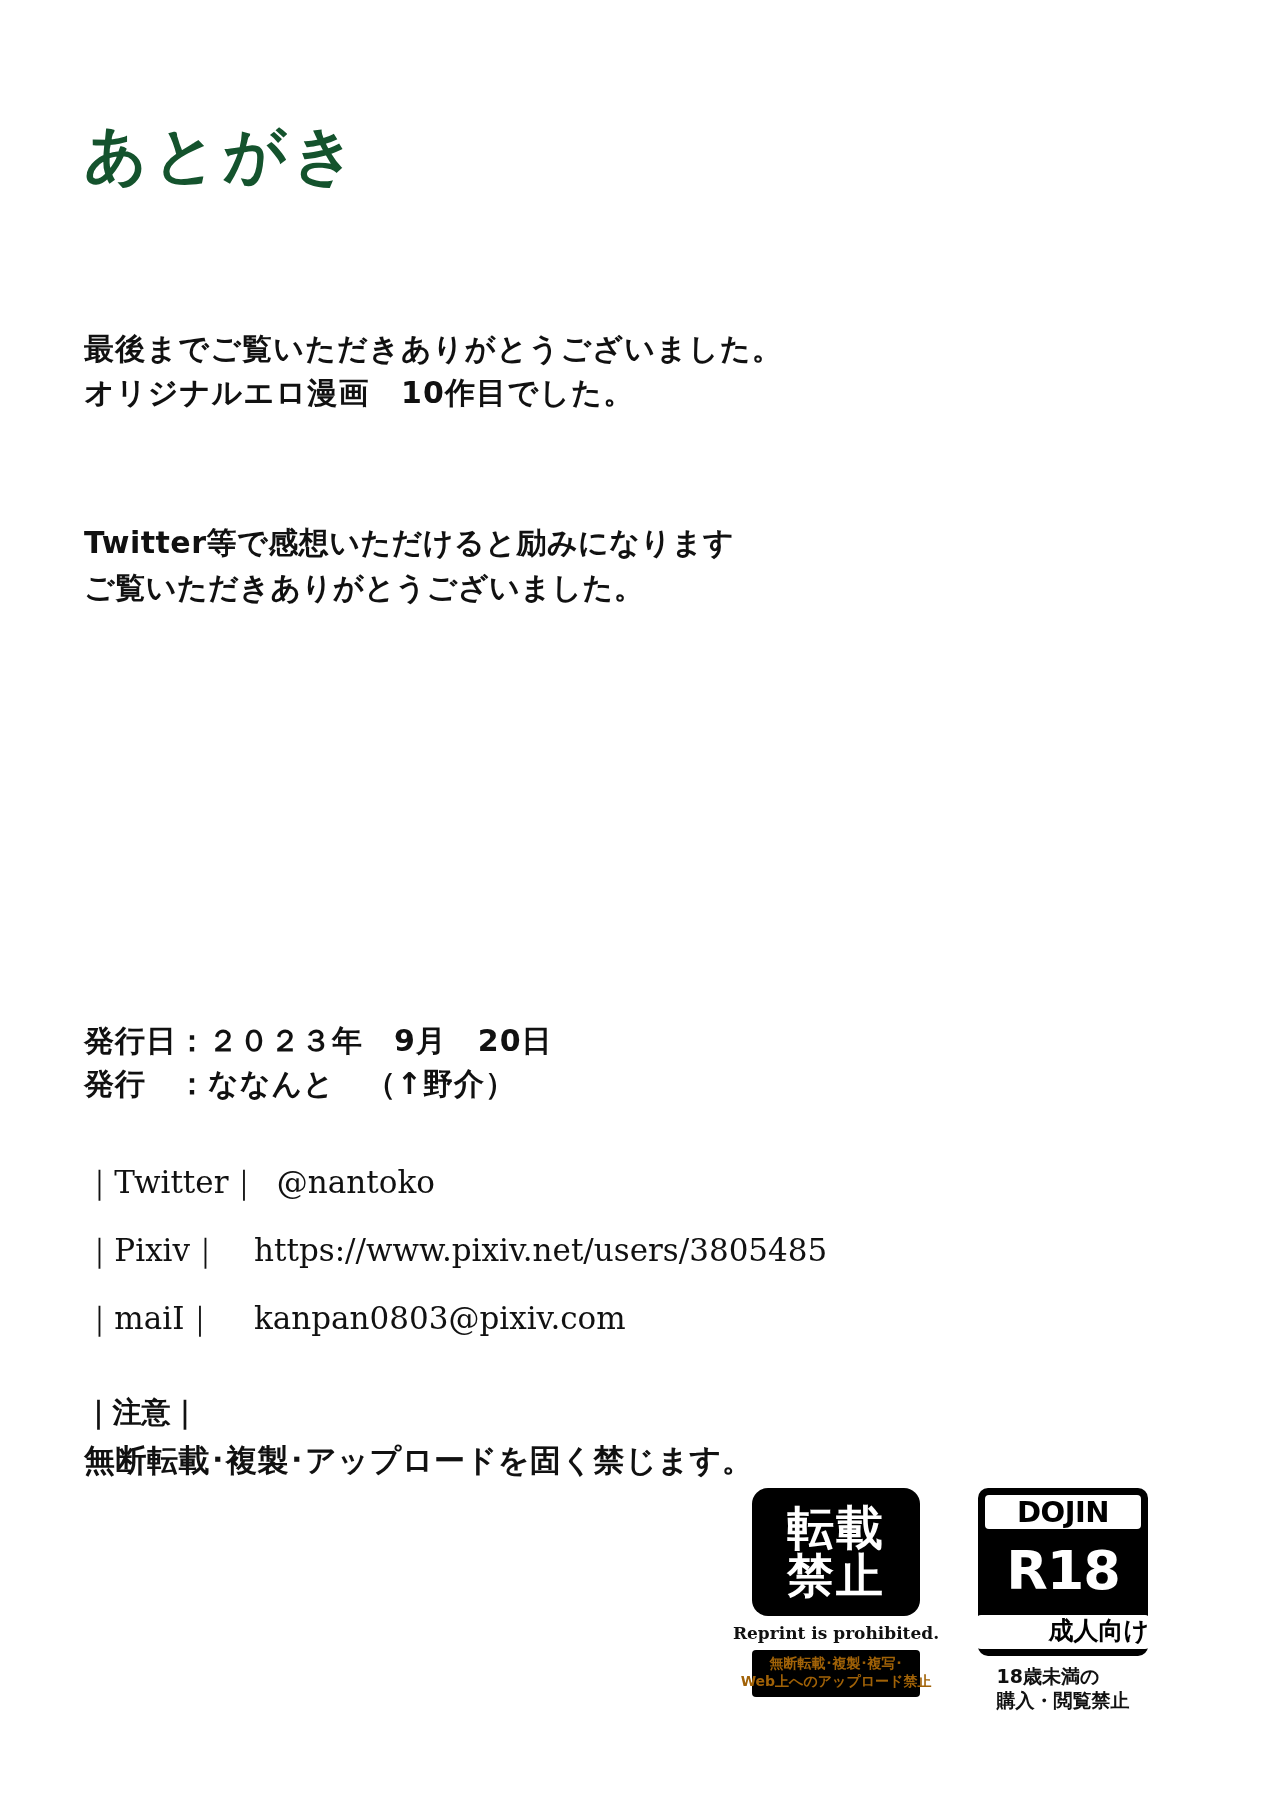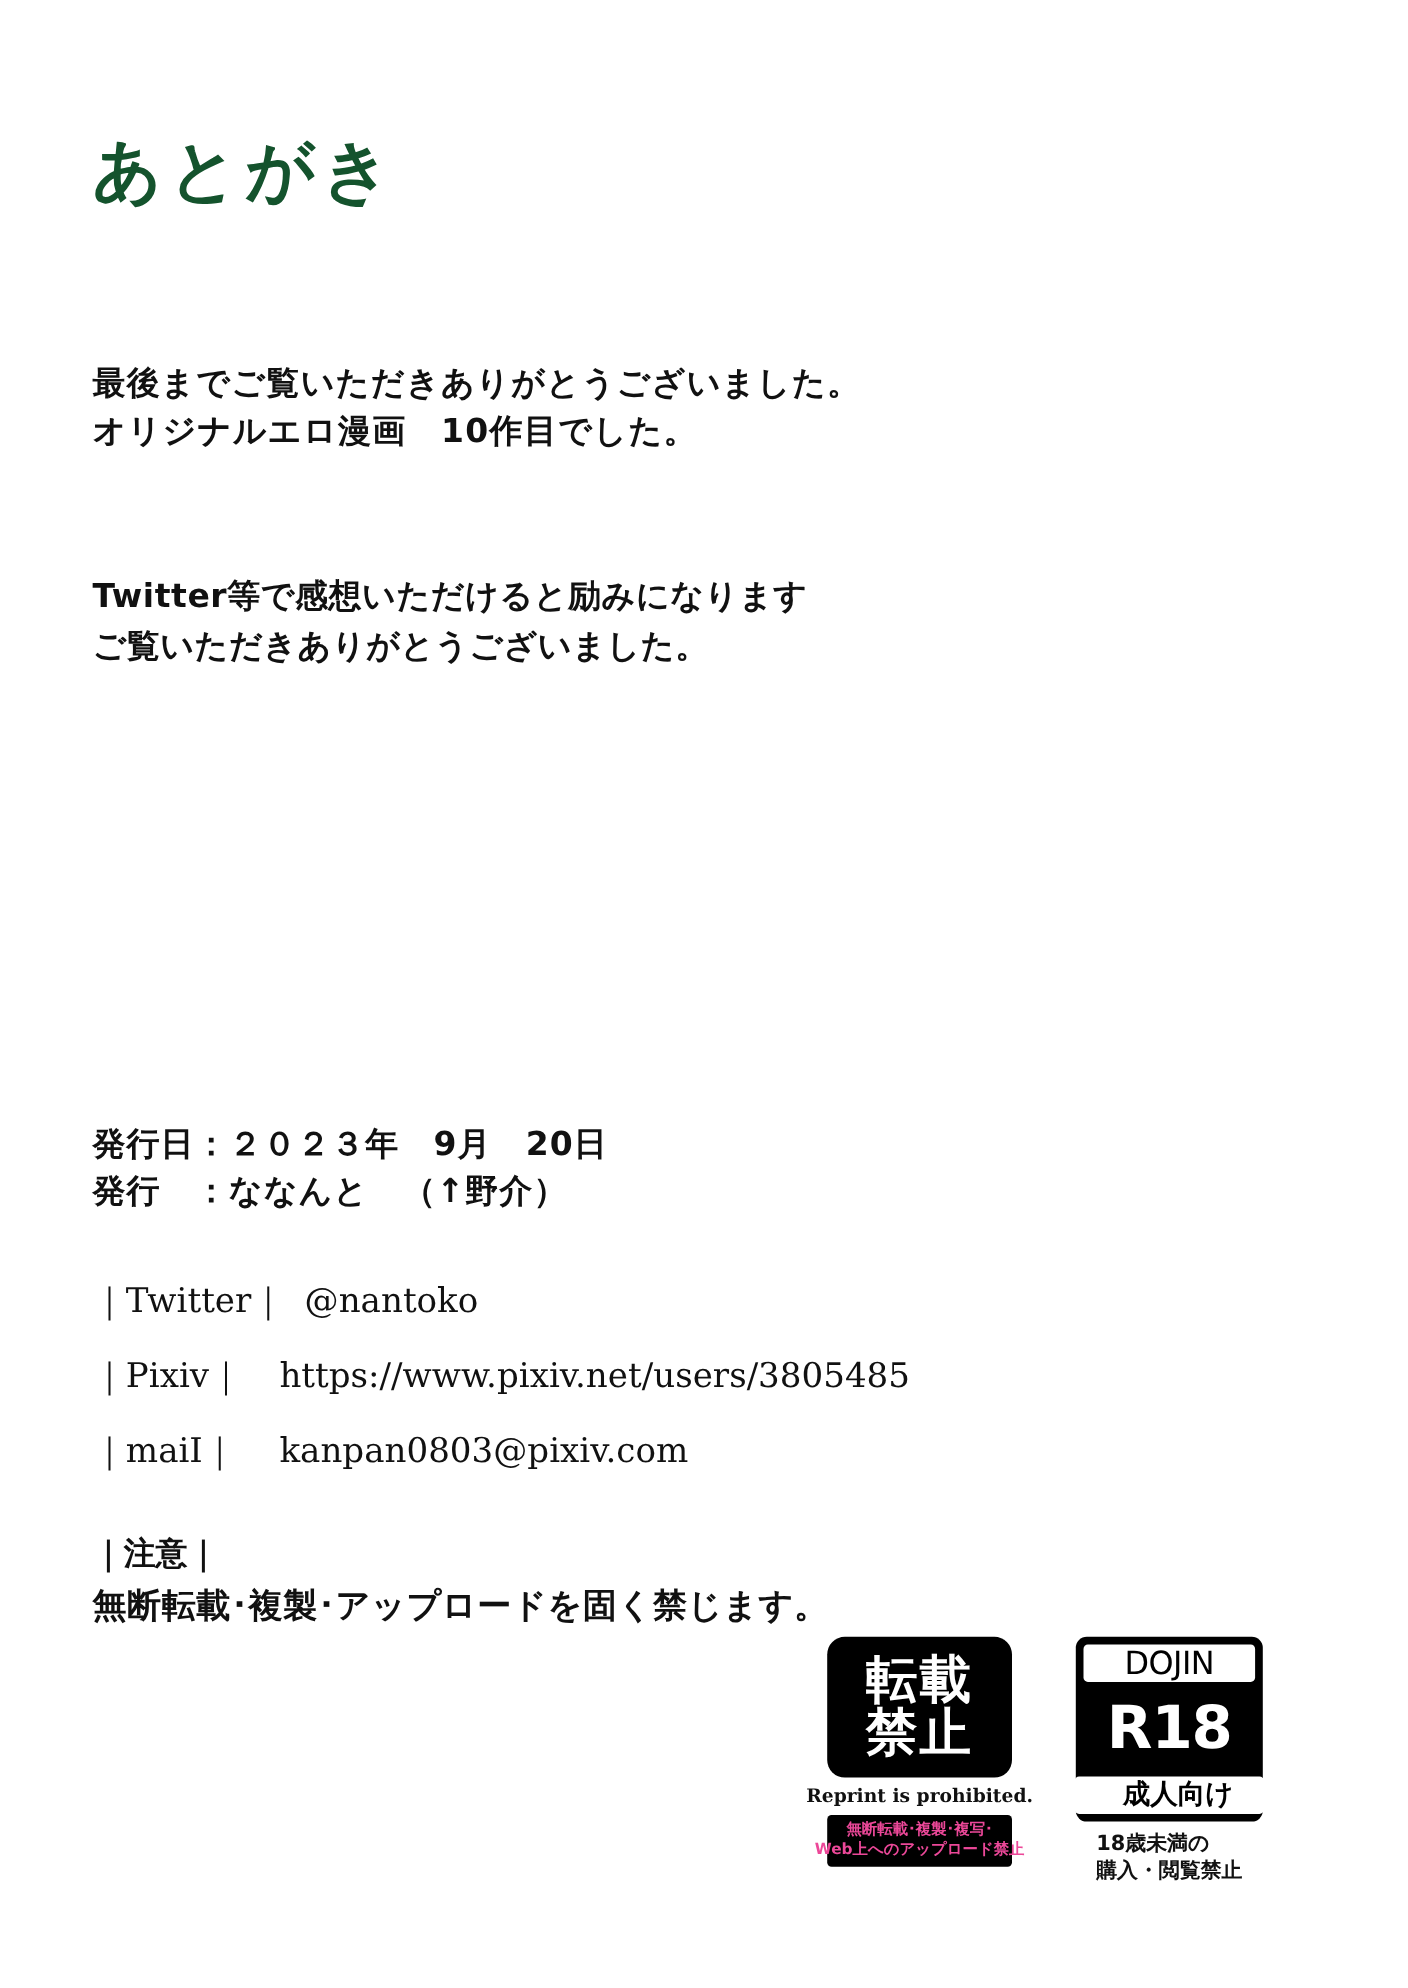--- a/index.html
+++ b/index.html
@@ -192,21 +192,21 @@
     width: 168px;
     background: #000000;
     border-radius: 4px;
     padding: 5px 0 7px 0;
     box-sizing: border-box;
     display: flex;
     flex-direction: column;
     align-items: center;
   }
   .reprint-sub .sl {
-    color: #ec4899;
+    color: #a16207;
     font-family: "DejaVu Sans", sans-serif;
     font-size: 14px;
     font-weight: 700;
     line-height: 1.25;
     white-space: nowrap;
   }
 
   
   .badge-r18 {
     width: 170px;
@@ -226,42 +226,42 @@
     align-items: center;
     justify-content: space-between;
   }
   .r18-top {
     width: 100%;
     background: #ffffff;
     border-radius: 4px;
     text-align: center;
     font-family: "DejaVu Sans", sans-serif;
     font-size: 29px;
-    font-weight: 400;
+    font-weight: 700;
     letter-spacing: -0.5px;
     color: #000000;
     line-height: 1.12;
     padding: 1px 0;
   }
   .r18-mid {
     width: 100%;
     text-align: center;
     font-family: "DejaVu Sans", sans-serif;
     font-size: 54px;
     font-weight: 700;
     color: #ffffff;
     line-height: 1.0;
     letter-spacing: -1px;
     padding: 2px 0 4px 0;
   }
   .r18-bot {
     width: 100%;
     background: #ffffff;
     border-radius: 4px;
-    text-align: center;
+    text-align: right;
     font-family: "DejaVu Sans", sans-serif;
     font-size: 25px;
     font-weight: 700;
     color: #000000;
     line-height: 1.15;
     padding: 2px 0 3px 16px;
   }
   .r18-caption {
     margin-top: 8px;
     text-align: left;

